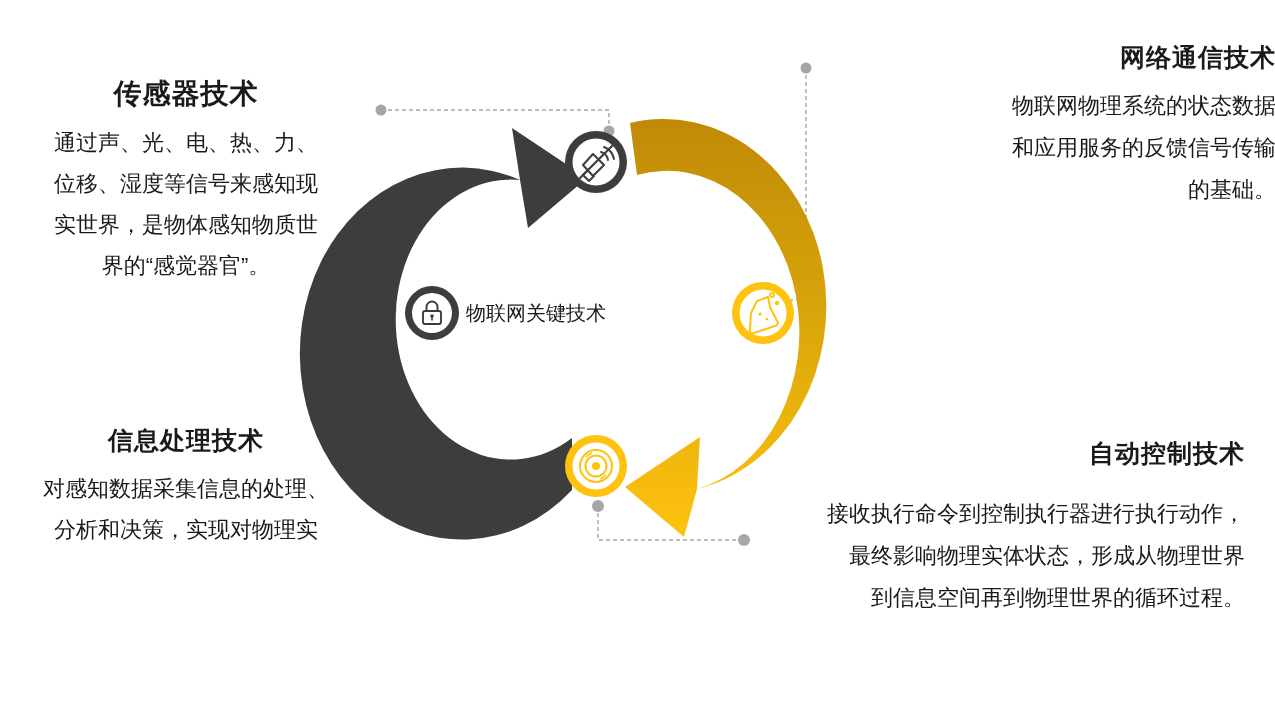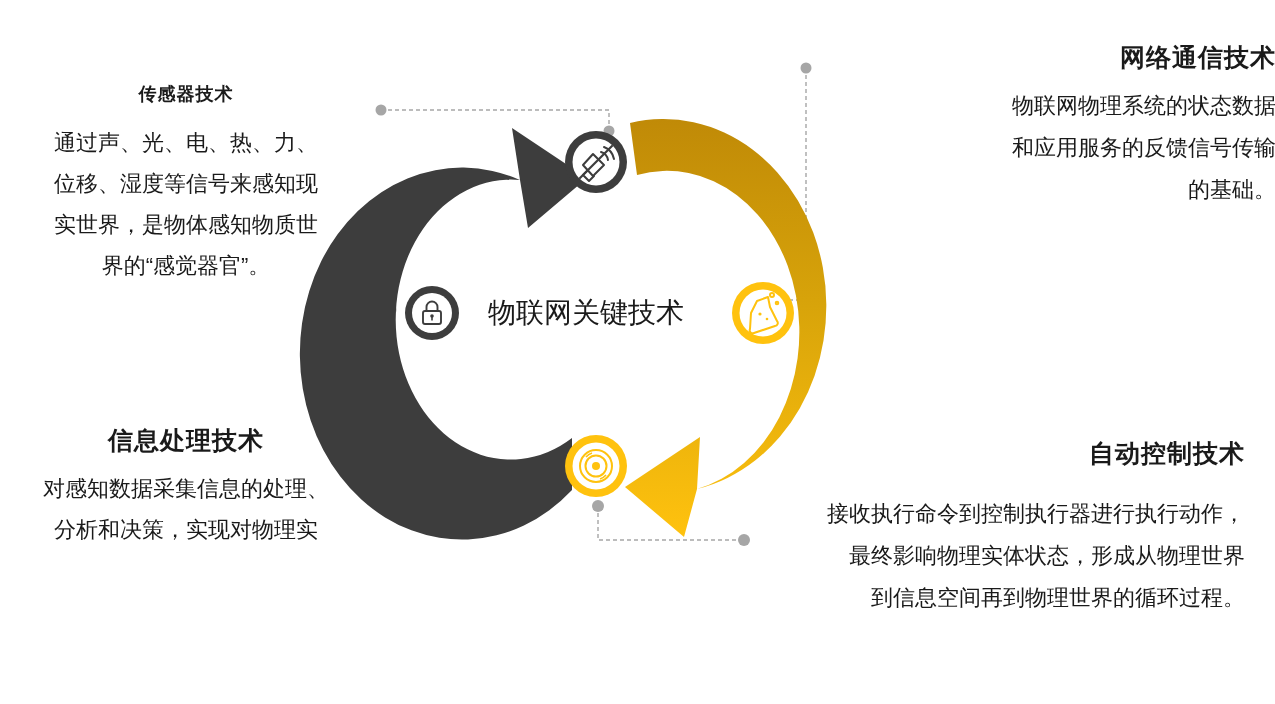--- a/index.html
+++ b/index.html
@@ -14,42 +14,42 @@
   .block{position:absolute;}
   .blk-title{
     font-weight:bold;color:#1a1a1a;white-space:nowrap;
     letter-spacing:1px;
   }
   .blk-body{color:#1a1a1a;}
   .blk-body div{white-space:nowrap;}
 
   
   #b-sensor{left:0px;top:78px;width:372px;text-align:center;}
-  #b-sensor .blk-title{font-size:18px;line-height:32px;text-align:center;}
+  #b-sensor .blk-title{font-size:28px;line-height:32px;text-align:center;}
   #b-sensor .blk-body{font-size:22px;line-height:41px;margin-top:12px;text-align:center;}
 
   
   #b-net{left:833px;top:40px;width:400px;text-align:right;margin-left:43px;}
   #b-net .blk-title{font-size:25px;line-height:34px;}
   #b-net .blk-body{font-size:22px;line-height:42px;margin-top:11px;}
 
   
   #b-info{left:0px;top:424px;width:372px;text-align:center;}
   #b-info .blk-title{font-size:25px;line-height:32px;text-align:center;}
   #b-info .blk-body{font-size:22px;line-height:41px;margin-top:12px;text-align:center;}
 
   
   #b-auto{left:775px;top:436px;width:470px;text-align:right;}
   #b-auto .blk-title{font-size:25px;line-height:34px;}
   #b-auto .blk-body{font-size:22px;line-height:42px;margin-top:23px;}
 
   
   #center-label{
-    position:absolute;left:488px;top:290px;
-    font-size:28px;line-height:46px;color:#1a1a1a;white-space:nowrap;
+    position:absolute;left:466px;top:290px;
+    font-size:20px;line-height:46px;color:#1a1a1a;white-space:nowrap;
   }
 </style>
 </head>
 <body>
 
 <div id="stage">
 
   <svg class="layer" viewBox="0 0 1275 704">
     <defs>
       <linearGradient id="goldGrad" x1="0" y1="0" x2="0" y2="1">

